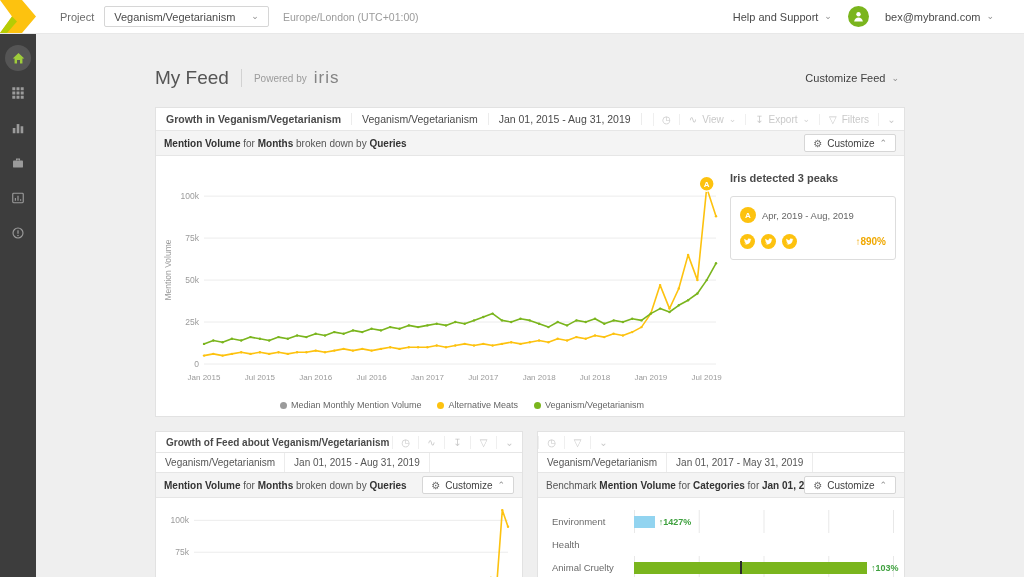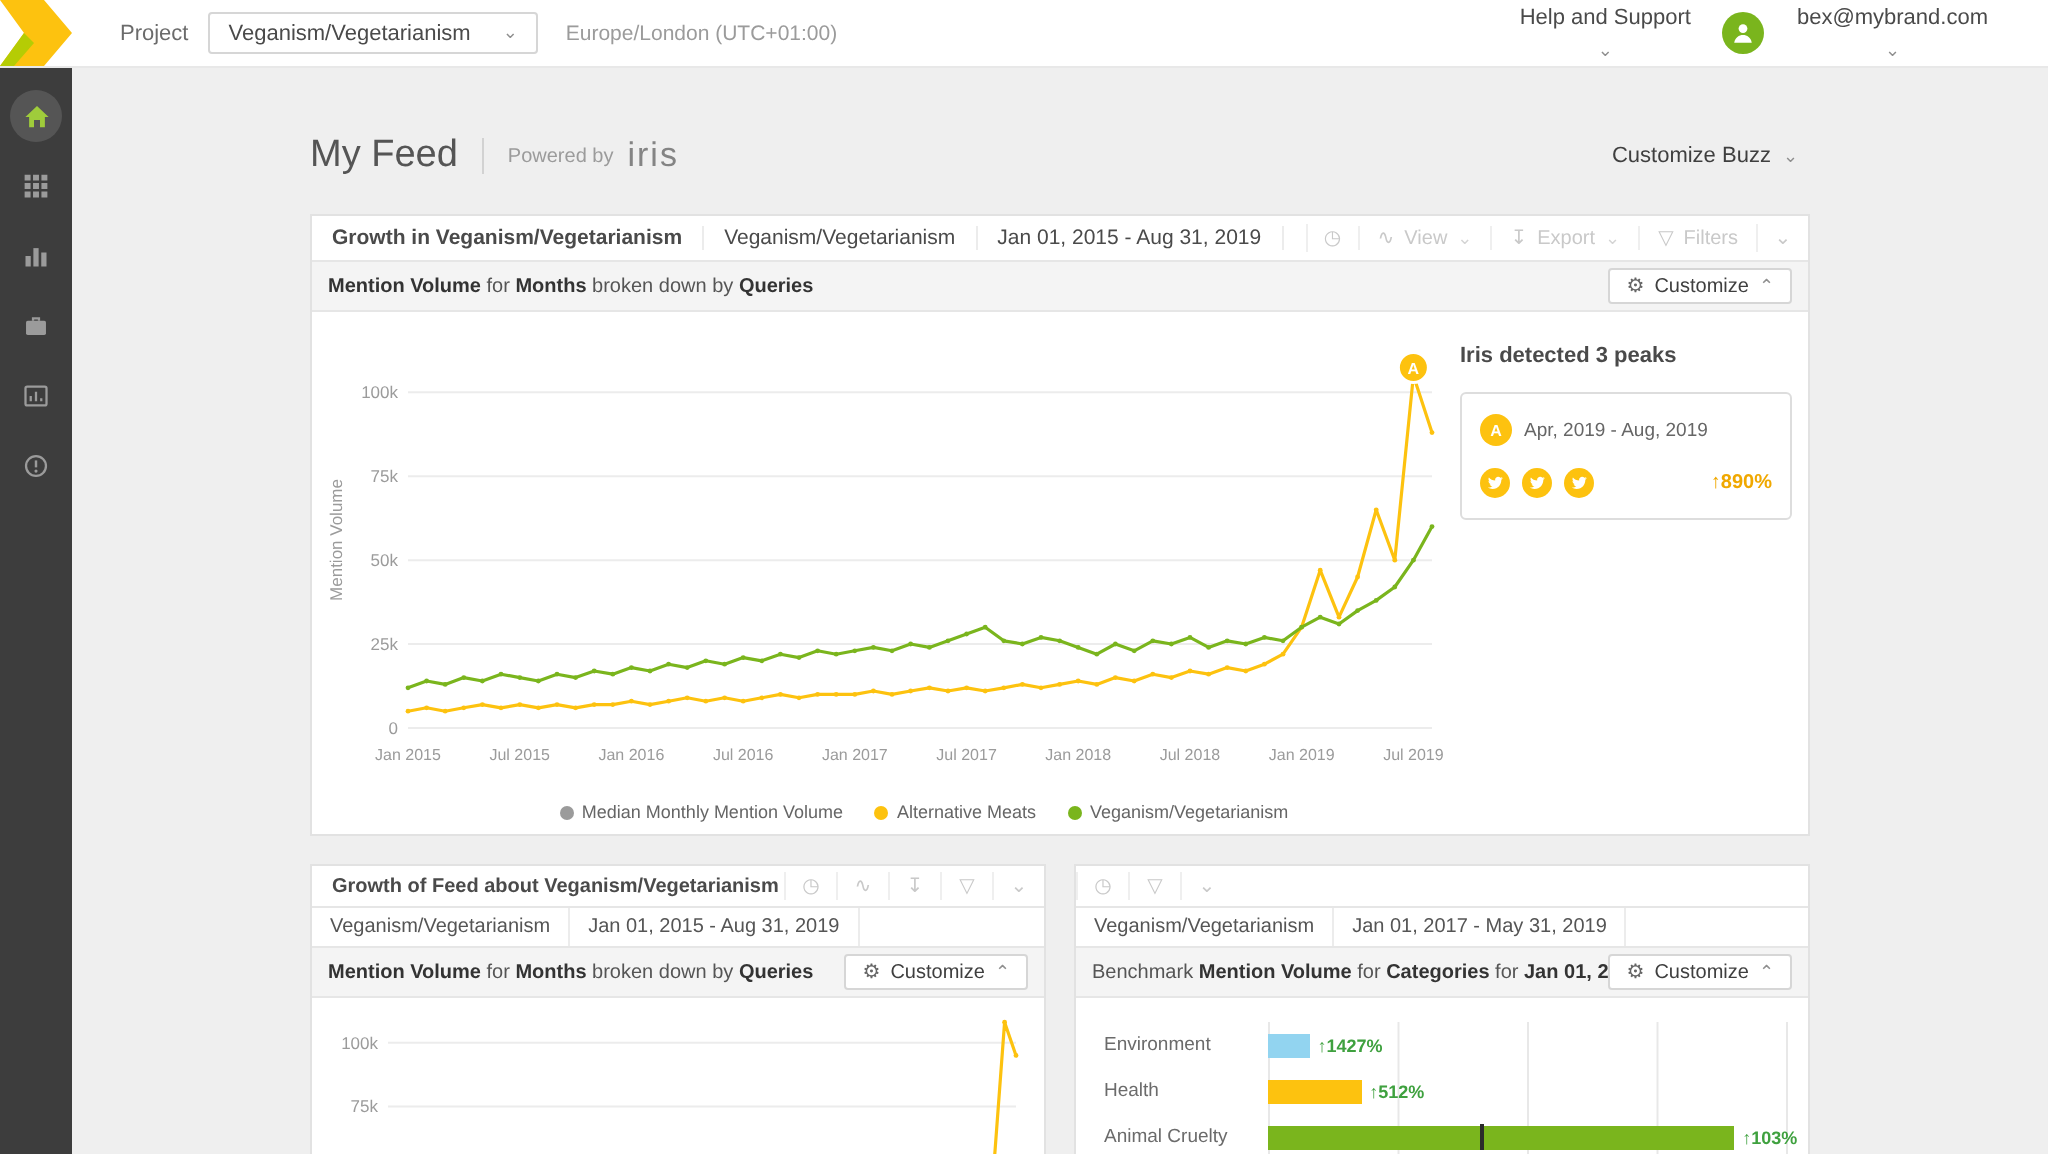--- a/index.html
+++ b/index.html
@@ -9,21 +9,21 @@
 
   
   .topbar{position:absolute;top:0;left:0;right:0;height:33px;background:#fff;z-index:3;
           border-bottom:1px solid #e8e8e8;display:flex;align-items:center;gap:10px;padding-right:24px;}
   .logo{width:36px;height:33px;flex:0 0 36px;}
   .tb-label{font-size:11px;color:#6b6b6b;margin-left:14px;}
   .proj-select{display:flex;align-items:center;gap:16px;border:1px solid #d6d6d6;border-radius:2px;
                background:#fff;height:21px;padding:0 9px;font-size:11px;color:#4a4a4a;}
   .tb-tz{font-size:10.5px;color:#9b9b9b;margin-left:4px;}
   .tb-spacer{flex:1;}
-  .tb-menu{display:flex;align-items:center;gap:6px;font-size:11px;color:#4a4a4a;background:none;border:none;flex-direction:column;}
+  .tb-menu{display:flex;align-items:center;gap:6px;font-size:11px;color:#4a4a4a;background:none;border:none;}
   .avatar{width:21px;height:21px;border-radius:50%;background:#7ab51d;display:flex;align-items:center;
           justify-content:center;border:none;padding:0;}
   .chev{color:#8f8f8f;font-size:9px;line-height:1;}
 
   
   .sidebar{position:absolute;top:33px;left:0;bottom:0;width:36px;background:#3d3d3d;z-index:2;
            display:flex;flex-direction:column;align-items:center;padding-top:12px;gap:9px;}
   .sb-item{width:26px;height:26px;border-radius:50%;display:flex;align-items:center;justify-content:center;cursor:pointer;}
   .sb-item.active{background:#555;}
   .sb-item svg{display:block;}
@@ -171,21 +171,21 @@
 
   <main class="main">
     <div class="content">
 
       <div class="feed-header">
         <h1>My Feed</h1>
         <span class="vdiv"></span>
         <span class="powered">Powered by</span>
         <span class="iris-logo">iris</span>
         <button class="customize-feed">
-          <span>Customize Buzz</span>
+          <span>Customize Feed</span>
           <span class="chev">⌄</span>
         </button>
       </div>
 
       <section class="panel">
         <div class="p-header">
           <div class="ph-cell ph-title">Growth in Veganism/Vegetarianism</div>
           <div class="ph-cell">Veganism/Vegetarianism</div>
           <div class="ph-cell">Jan 01, 2015 - Aug 31, 2019</div>
           <div class="ph-fill"></div>
@@ -528,24 +528,20 @@
           <div class="bm-chart">
               <div class="bm-row">
                 <div class="bm-label">Environment</div>
                 <div class="bm-track">
                   <div class="bm-bar" style="width: 8%; background: rgb(146, 212, 240);"></div>
                   <span class="bm-change">↑1427%</span>
                 </div>
               </div>
               <div class="bm-row">
                 <div class="bm-label">Health</div>
-                <div class="bm-track">
-                  <div class="bm-bar" style="width: 18%; background: rgb(253, 194, 15);"></div>
-                  <span class="bm-change">↑512%</span>
-                </div>
               </div>
               <div class="bm-row">
                 <div class="bm-label">Animal Cruelty</div>
                 <div class="bm-track">
                   <div class="bm-bar" style="width: 90%; background: rgb(122, 181, 29);"></div>
                   <div class="bm-marker" style="left: 41%;"></div>
                   <span class="bm-change">↑103%</span>
                 </div>
               </div>
             </div>

